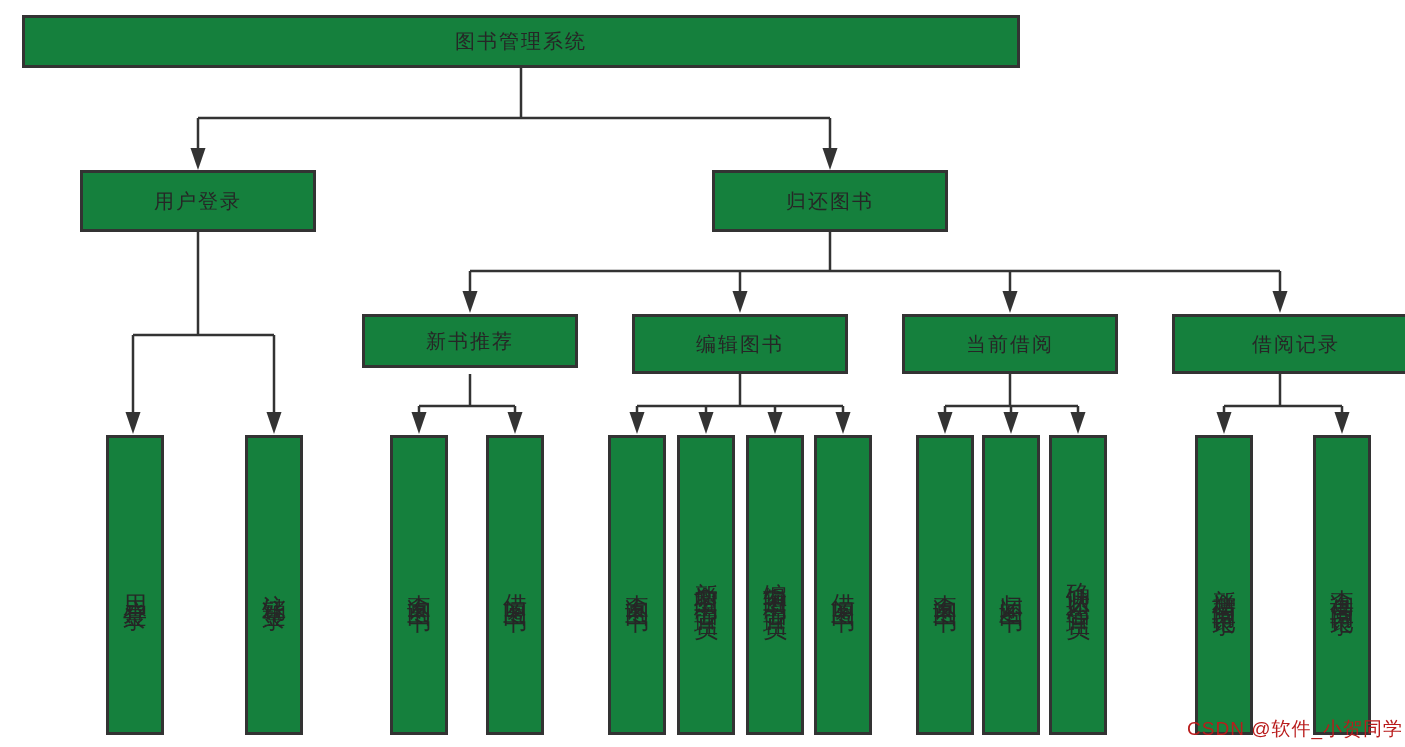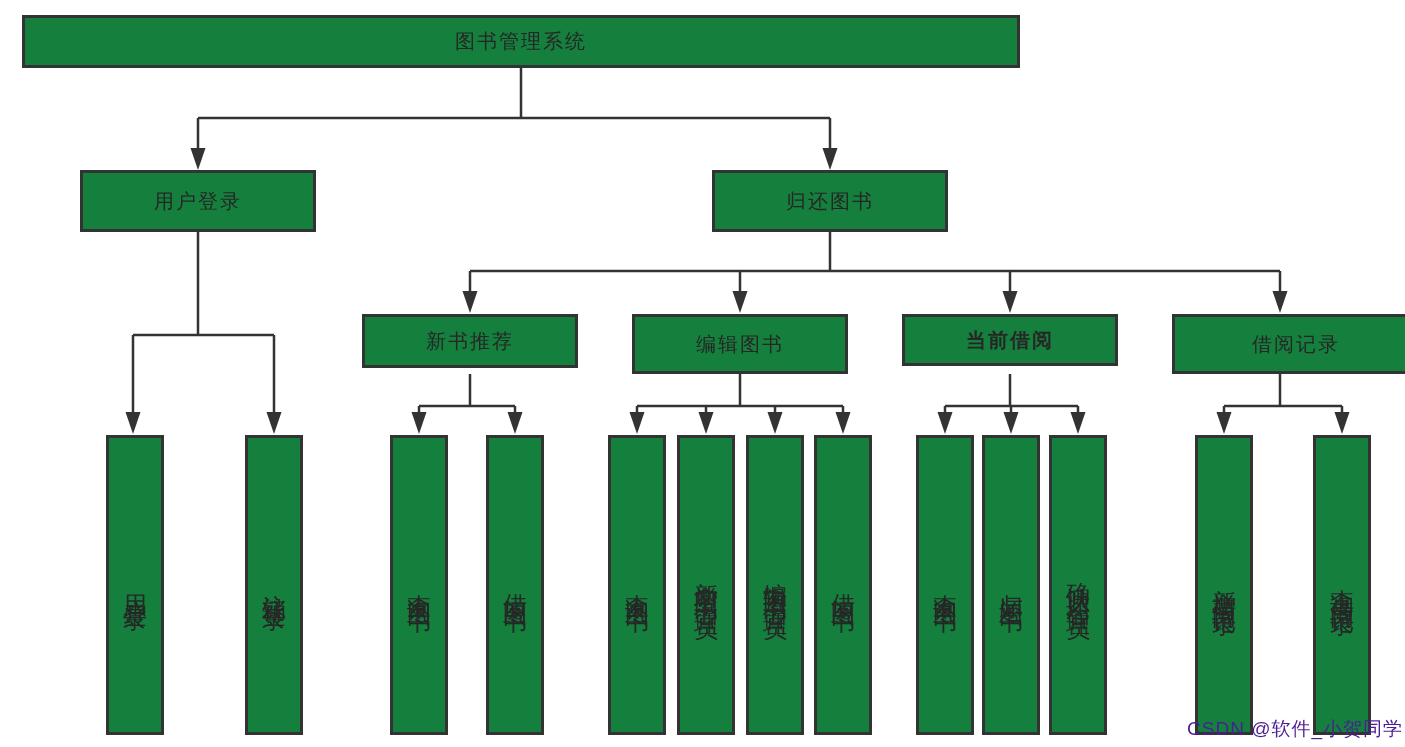--- a/index.html
+++ b/index.html
@@ -13,21 +13,21 @@
     border:3px solid #333333; color:#262626; z-index:1;
     display:flex; align-items:center; justify-content:center; text-align:center;
   }
   .h-node { font-size:20px; letter-spacing:2px; }
   .v-node .vtext {
     writing-mode:vertical-rl; text-orientation:mixed;
     font-size:24px; letter-spacing:5px; line-height:1;
   }
   .watermark {
     position:absolute; right:2px; bottom:5px; z-index:2;
-    font-size:19px; letter-spacing:1px; color:#4c1d95; white-space:nowrap;
+    font-size:19px; letter-spacing:1px; color:#b91c1c; white-space:nowrap;
   }
 </style>
 </head>
 <body>
 
 <div class="canvas">
 
   <svg id="wires" width="1405" height="747">
       <line x1="521" y1="67" x2="521" y2="118" stroke="#333333" stroke-width="2.5"></line>
       <line x1="198" y1="118" x2="830" y2="118" stroke="#333333" stroke-width="2.5"></line>
@@ -93,21 +93,21 @@
   <div class="node h-node" style="left:712px; top:170px; width:236px; height:62px;">
     <span>归还图书</span>
   </div>
 
   <div class="node h-node" style="left:362px; top:314px; width:216px; height:54px;">
     <span>新书推荐</span>
   </div>
   <div class="node h-node" style="left:632px; top:314px; width:216px; height:60px;">
     <span>编辑图书</span>
   </div>
-  <div class="node h-node" style="left:902px; top:314px; width:216px; height:52px;font-weight:bold;">
+  <div class="node h-node" style="left:902px; top:314px; width:216px; height:60px;">
     <span>当前借阅</span>
   </div>
   <div class="node h-node" style="left:1172px; top:314px; width:248px; height:60px;">
     <span>借阅记录</span>
   </div>
 
   <div class="node v-node" style="left:106px; top:435px; width:58px; height:300px;">
     <span class="vtext">用户登录</span>
   </div>
   <div class="node v-node" style="left:245px; top:435px; width:58px; height:300px;">

